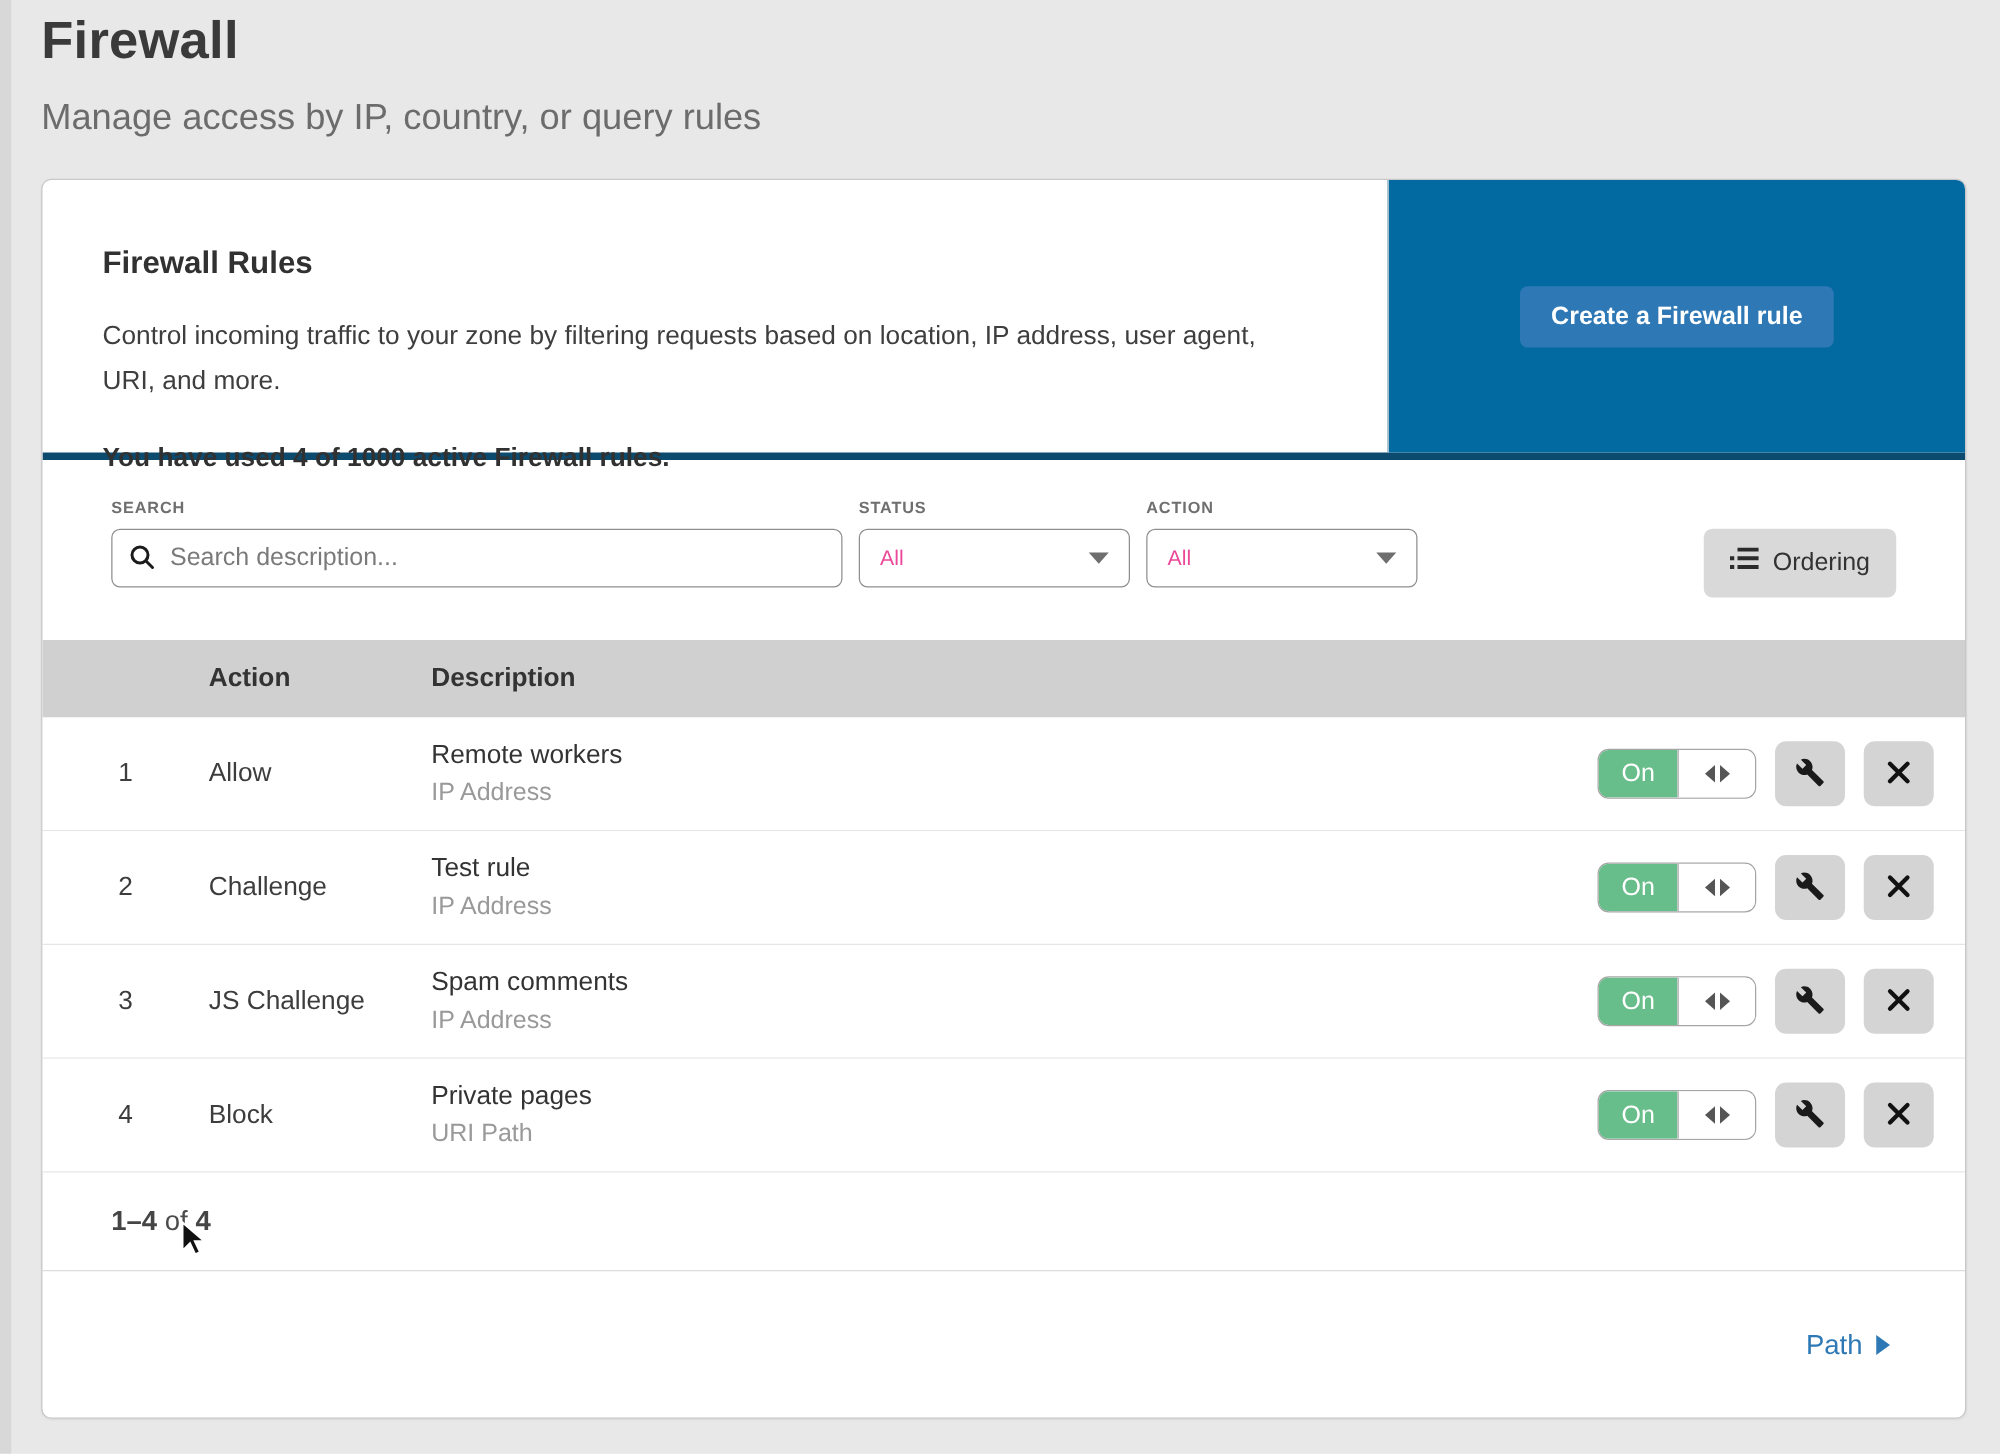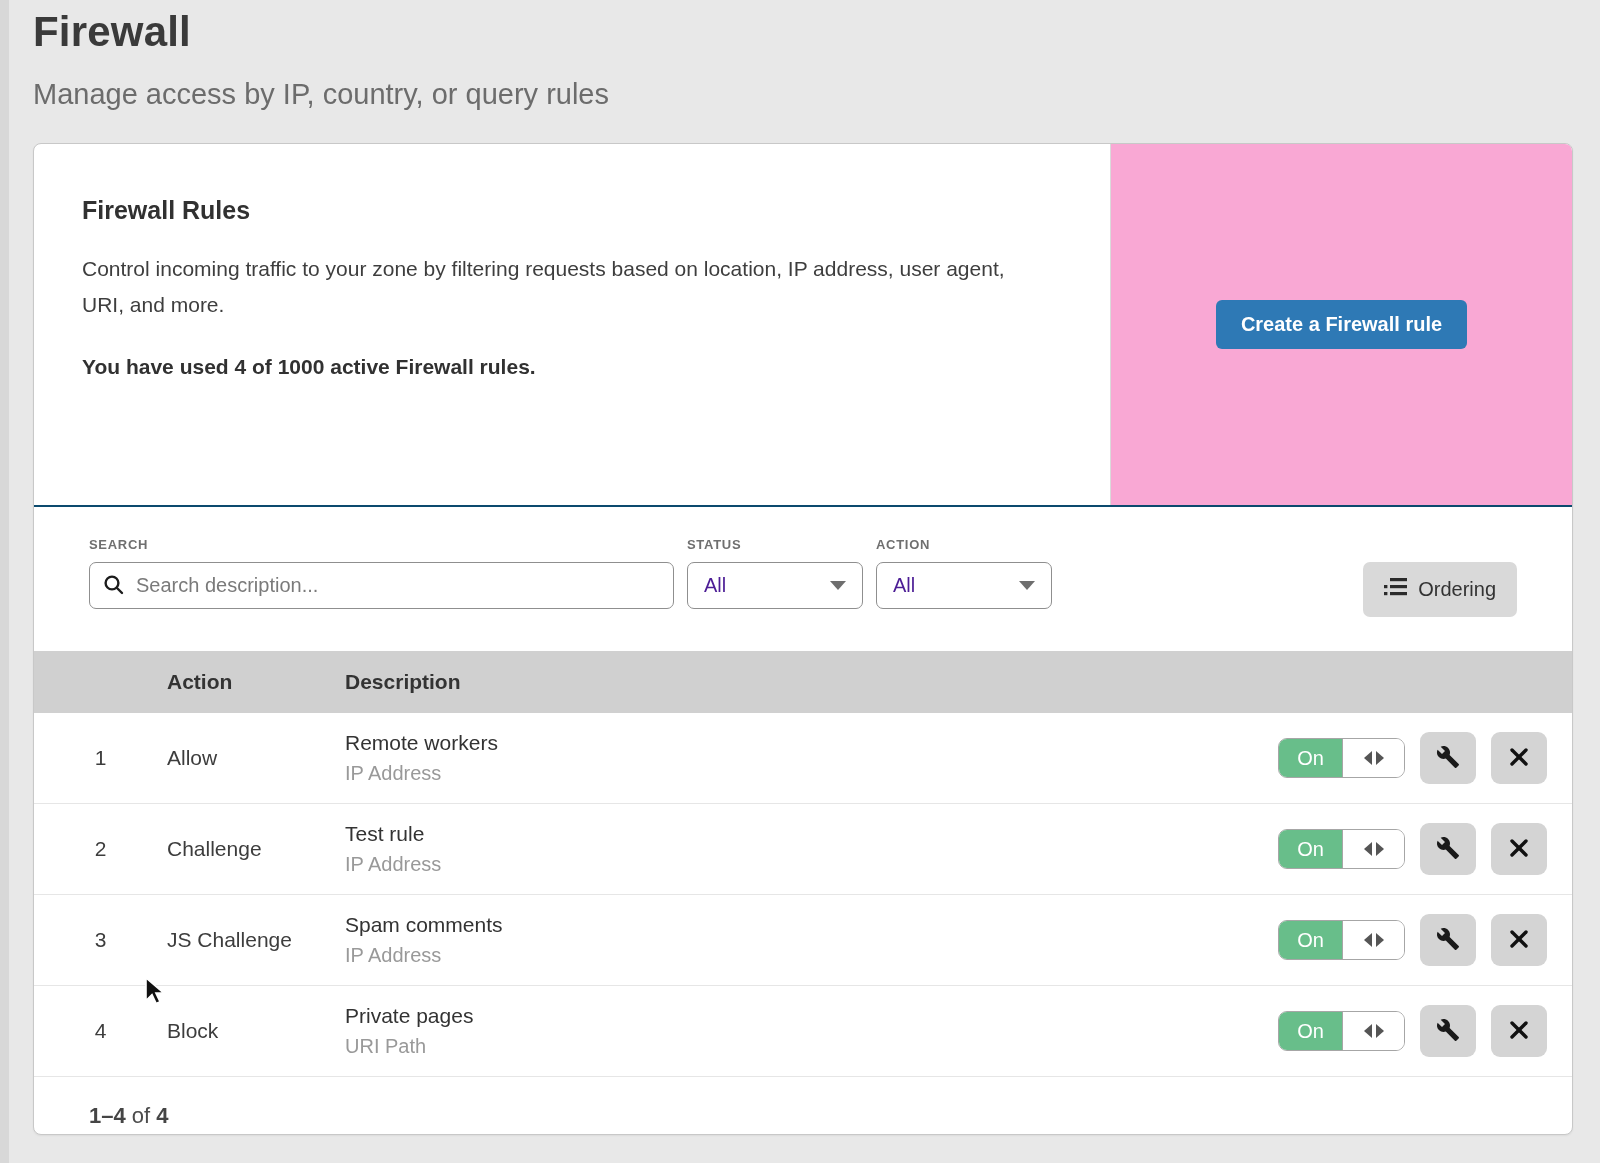--- a/index.html
+++ b/index.html
@@ -19,27 +19,27 @@
   .page-title { font-size:42px; font-weight:600; color:#3a3a3a; letter-spacing:.2px; }
   .page-subtitle { margin-top:22px; font-size:29px; font-weight:400; color:#6c6c6c; }
 
   
   .card {
     position:absolute; left:33px; top:143px; width:1540px; height:992px;
     background:#ffffff; border:1px solid #c8c8c8; border-radius:8px;
     display:flex; flex-direction:column; overflow:hidden;
     box-shadow:0 1px 2px rgba(0,0,0,.06);
   }
-  .card-top { display:flex; height:363px; flex:none; border-bottom:2px solid #0c4a6e; }
+  .card-top { display:flex; height:224px; flex:none; border-bottom:6px solid #0c4a6e; }
   .card-top-left { flex:1; padding:52px 48px 0 48px; }
   .rules-title { font-size:25px; font-weight:700; color:#313131; }
   .rules-desc { margin-top:26px; font-size:21px; color:#3e3e3e; line-height:1.72; max-width:960px; }
   .rules-usage { margin-top:32px; font-size:21px; font-weight:700; color:#313131; }
   .card-top-right {
-    width:462px; flex:none; background:#f9a8d4; border-left:1px solid #dadada;
+    width:462px; flex:none; background:#0369a1; border-left:1px solid #dadada;
     display:flex; align-items:center; justify-content:center;
   }
   .create-btn {
     background:#2e79b5; color:#fff; font-size:20px; font-weight:600;
     padding:13px 25px; border:none; border-radius:6px; cursor:pointer;
     font-family:"Liberation Sans", sans-serif;
   }
 
   
   .filter-bar { display:flex; align-items:flex-start; padding:30px 55px 34px 55px; flex:none; }
@@ -51,23 +51,23 @@
   .search-box { position:relative; }
   .search-box input {
     width:100%; height:47px; border:1px solid #8f8f8f; border-radius:7px;
     padding:0 14px 0 46px; font-size:20px; color:#c2410c; background:#fff; outline:none;
     font-family:"Liberation Sans", sans-serif;
   }
   .search-box input::placeholder { color:#7a7a7a; }
   .search-icon-wrap { position:absolute; left:13px; top:11px; width:24px; height:24px; }
   .select-group { margin-left:13px; }
   .select-box {
-    width:176px; height:47px; border:1px solid #8f8f8f; border-radius:7px;
+    width:217px; height:47px; border:1px solid #8f8f8f; border-radius:7px;
     display:flex; align-items:center; justify-content:space-between;
-    padding:0 16px; font-size:20px; color:#4c1d95; background:#fff; cursor:pointer;
+    padding:0 16px; font-size:17px; color:#ec4899; background:#fff; cursor:pointer;
   }
   .caret-down {
     width:0; height:0; border-left:8px solid transparent;
     border-right:8px solid transparent; border-top:9px solid #6e6e6e;
   }
   .ordering-btn {
     margin-left:auto; margin-top:25px; height:55px; background:#d9d9d9;
     border:none; border-radius:7px; display:flex; align-items:center; gap:11px;
     padding:0 21px; font-size:20px; color:#333; cursor:pointer;
     font-family:"Liberation Sans", sans-serif;

